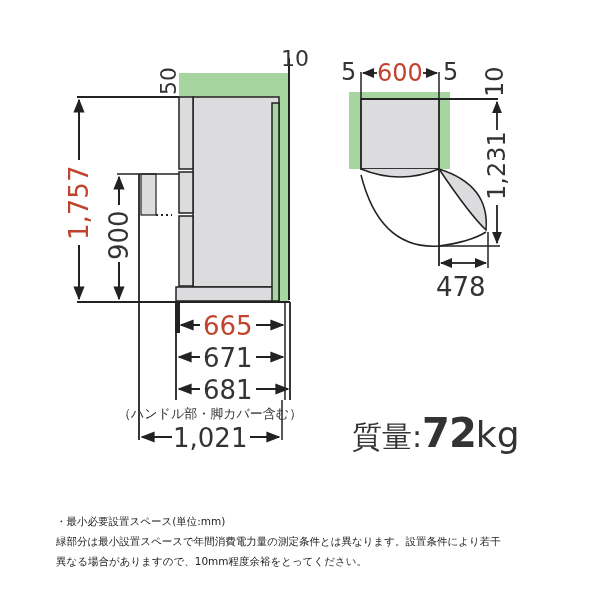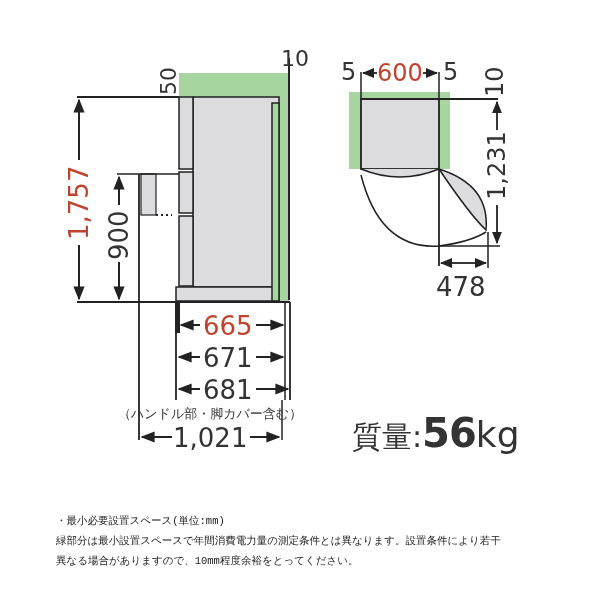--- a/index.html
+++ b/index.html
@@ -8,21 +8,21 @@
   #diagram { position: absolute; left: 0; top: 0; width: 600px; height: 600px; }
   .dimtxt { font-family: "DejaVu Sans", sans-serif; font-size: 26px; fill: #333333; }
   .dimred { fill: #c0432e; }
   .weight { position: absolute; left: 352px; top: 410px; color: #333;
             font-family: "DejaVu Sans", sans-serif; white-space: nowrap; }
   .weight .lbl { font-size: 30px; text-align: center; }
   .weight .num { font-size: 40px; font-weight: bold; letter-spacing: -1px; }
   .weight .unit { font-size: 36px; }
   .notes { position: absolute; left: 56px; top: 511px; width: 520px;
            font-family: "DejaVu Sans", sans-serif; font-size: 10.5px; line-height: 20px; color: #222; }
-  .notes div { white-space: nowrap; font-family: Liberation Mono, monospace; }
+  .notes div { white-space: nowrap; }
 </style>
 </head>
 <body>
 
 <svg id="diagram" width="600" height="600" viewBox="0 0 600 600" xmlns="http://www.w3.org/2000/svg">
   <defs>
     <marker id="arr" viewBox="0 0 10 10" refX="9" refY="5" markerWidth="7" markerHeight="7" orient="auto-start-reverse">
       <path d="M0,1 L10,5 L0,9 z" fill="#222"></path>
     </marker>
   </defs>
@@ -116,20 +116,20 @@
     <text class="dimtxt" style="font-size:24px" transform="translate(505,200) rotate(-90)">1,231</text>
     <line x1="497" y1="205" x2="497" y2="243" stroke="#222" stroke-width="1.8" marker-end="url(#arr)"></line>
 
     <line x1="463" y1="263" x2="441" y2="263" stroke="#222" stroke-width="1.8" marker-end="url(#arr)"></line>
     <line x1="463" y1="263" x2="486" y2="263" stroke="#222" stroke-width="1.8" marker-end="url(#arr)"></line>
     <text class="dimtxt" x="436" y="296">478</text>
   </g>
 </svg>
 
 <div class="weight">
-  <span class="lbl">質量</span><span class="lbl">:</span><span class="num">56</span><span class="unit">kg</span>
+  <span class="lbl">質量</span><span class="lbl">:</span><span class="num">72</span><span class="unit">kg</span>
 </div>
 
 <div class="notes">
   <div>・最小必要設置スペース(単位:mm)</div>
   <div>緑部分は最小設置スペースで年間消費電力量の測定条件とは異なります。設置条件により若干</div>
   <div>異なる場合がありますので、10mm程度余裕をとってください。</div>
 </div>
 
 </body></html>

